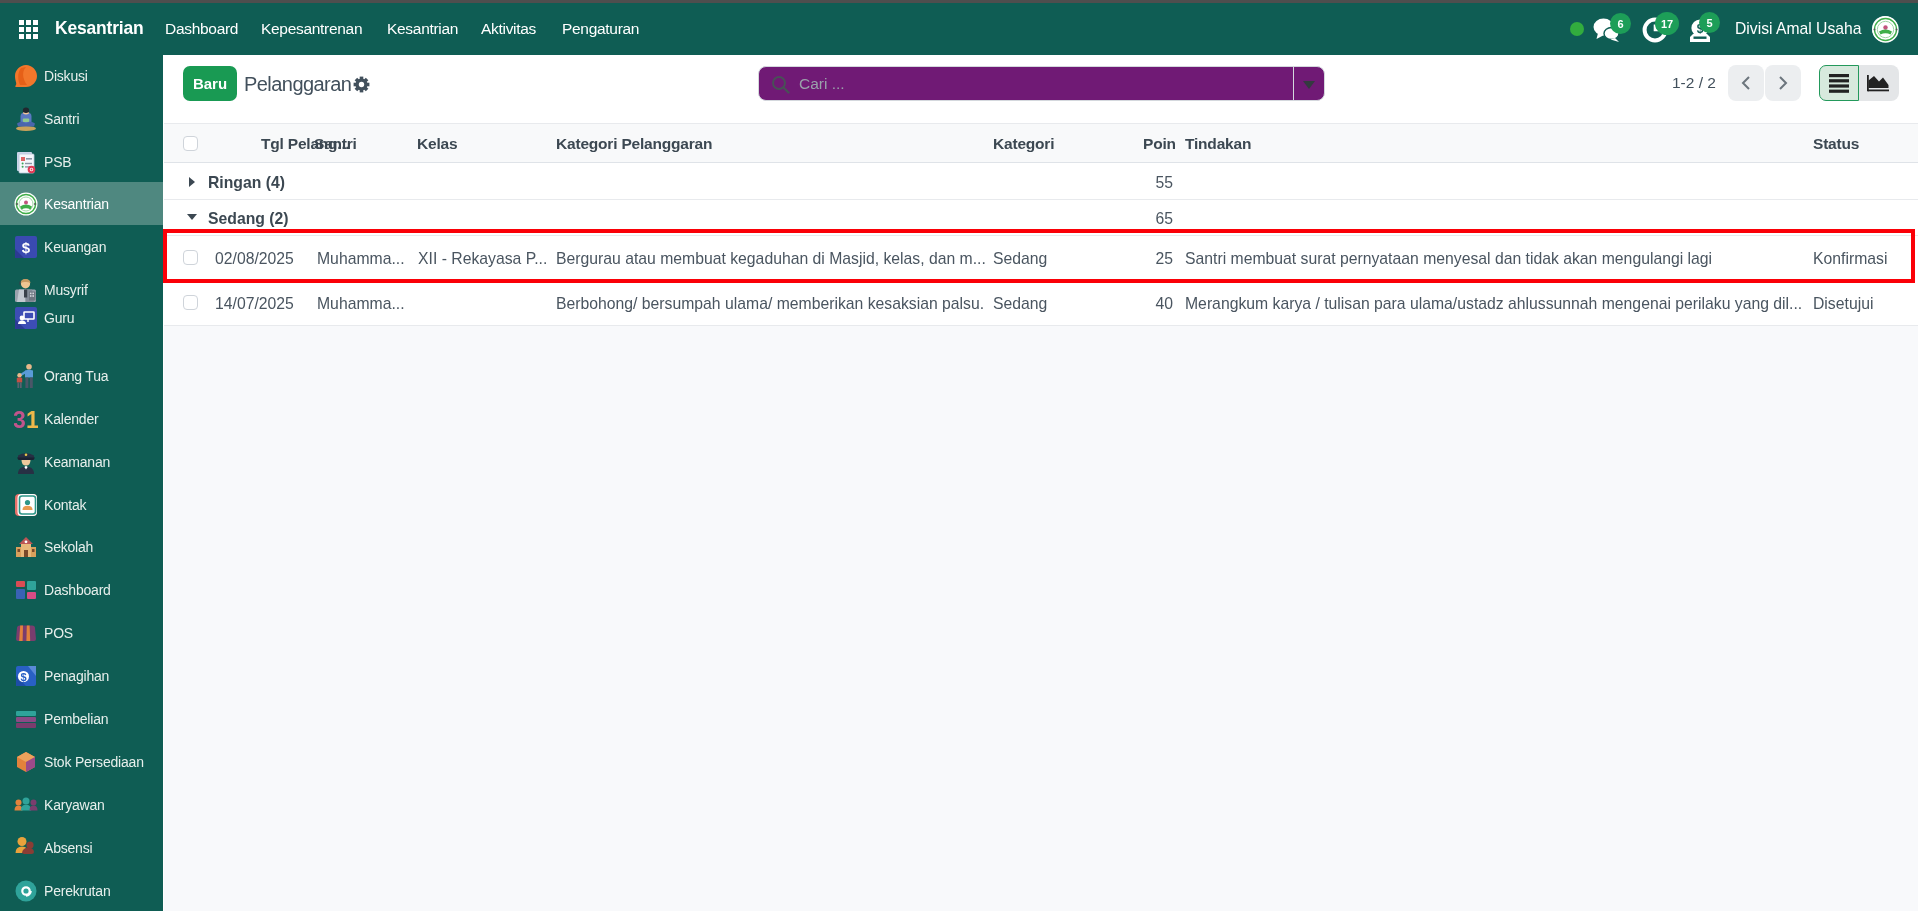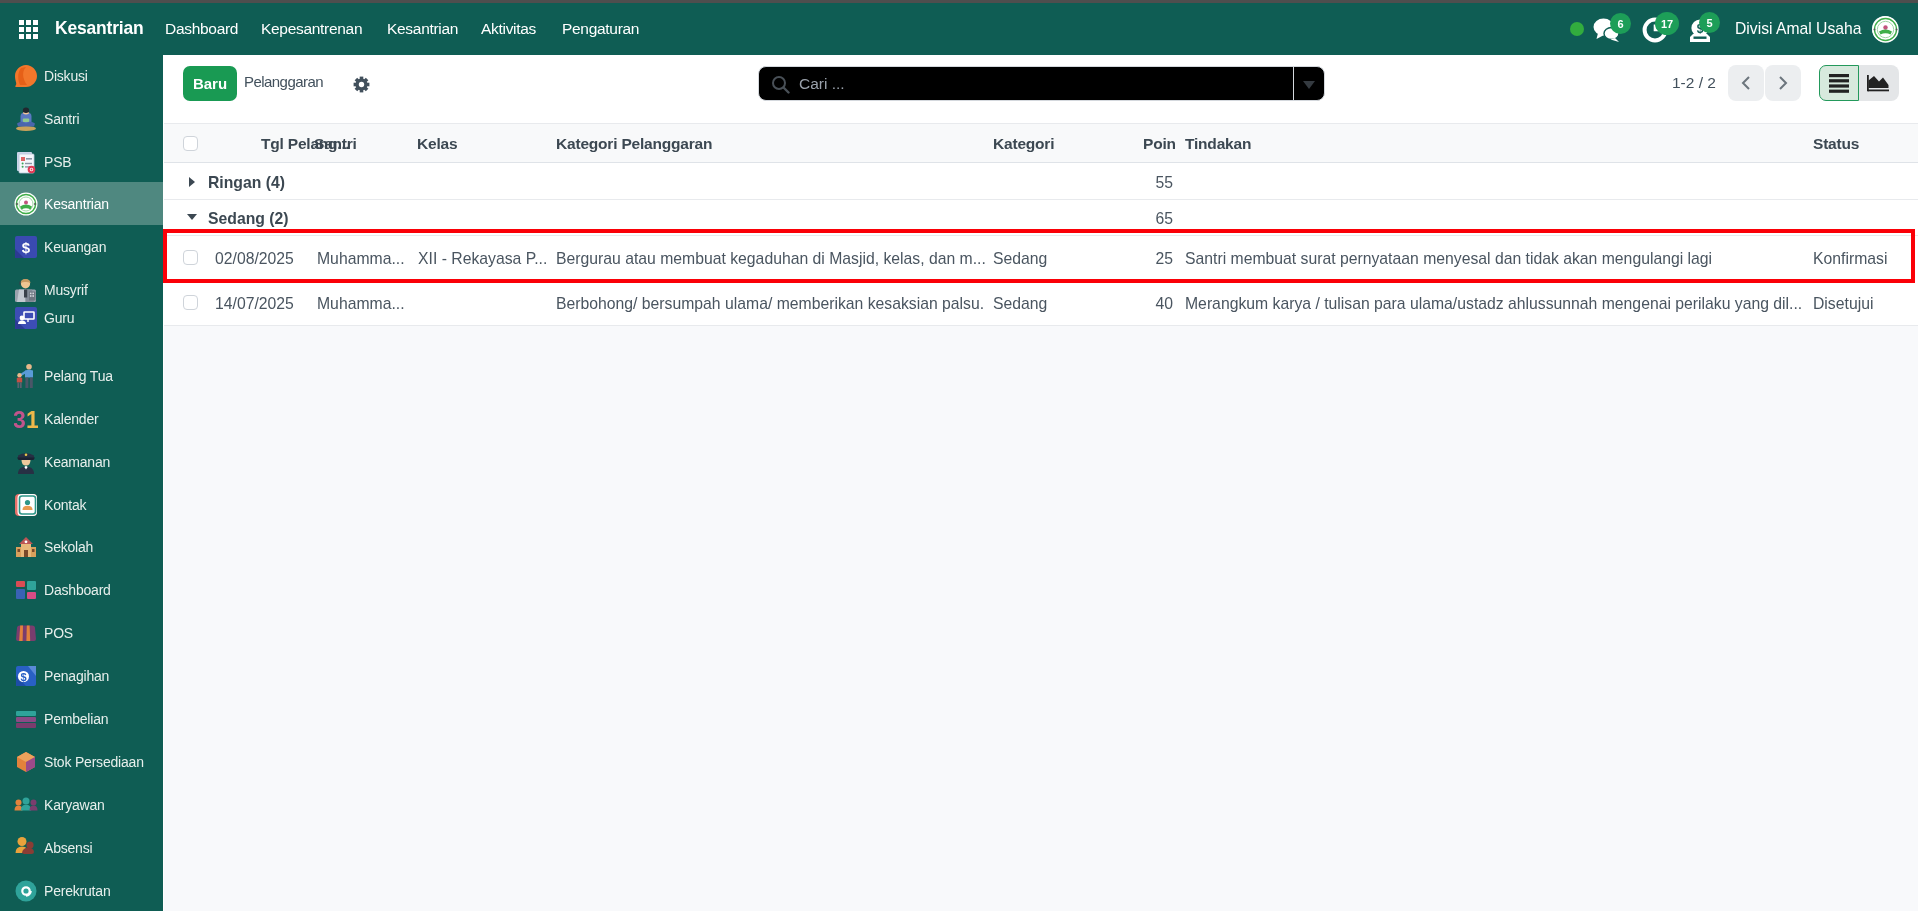--- a/index.html
+++ b/index.html
@@ -20,23 +20,23 @@
   #username { left:1735px; top:20px; color:#fff; font-size:15.7px; }
   #avatar { left:1872px; top:16px; width:26px; height:26px; border-radius:50%; background:#fff; }
   
   .sitem { position:absolute; left:0; width:163px; height:43px; display:flex; align-items:center; }
   .sitem .icon { position:absolute; left:14px; width:24px; height:24px; }
   .sitem .lbl { position:absolute; left:44px; color:#e7efec; font-size:14px; letter-spacing:-0.2px; white-space:nowrap; }
   .sitem.active { background:#4f8880; }
   
   #baru { left:183px; top:66px; width:54px; height:35px; background:#199a53; border-radius:7px;
      color:#fff; font-size:15px; font-weight:700; display:flex; align-items:center; justify-content:center; }
-  #title { left:244px; top:73px; font-size:15px; color:#42505c; letter-spacing:-0.55px; }
-  
-  #search { left:758px; top:66px; width:567px; height:35px; border:1px solid #d4d8dd; border-radius:8px; background:#000000; }
+  #title { left:244px; top:73px; font-size:20px; color:#42505c; letter-spacing:-0.55px; }
+  
+  #search { left:758px; top:66px; width:567px; height:35px; border:1px solid #d4d8dd; border-radius:8px; background:#701a75; }
   #search .divider { position:absolute; left:534px; top:0; width:1px; height:33px; background:#d4d8dd; }
   #cari { position:absolute; left:40px; top:8px; color:#9aa1ab; font-size:15.5px; }
   
   #pagertext { left:1672px; top:74px; font-size:15.5px; color:#42505c; }
   .pbtn { position:absolute; top:65px; width:36px; height:36px; background:#eceef0; border-radius:8px;
      display:flex; align-items:center; justify-content:center; }
   
   #thead { left:164px; top:123px; width:1754px; height:40px; background:#f8f9fa;
       border-top:1px solid #e8eaed; border-bottom:1px solid #dfe3e8; }
   .hcell { position:absolute; top:135px; font-size:15.5px; font-weight:700; color:#3c4852; letter-spacing:-0.2px; white-space:nowrap; }
@@ -191,21 +191,21 @@
       <circle cx="15" cy="2.8" r="2.8" fill="#e8b88a"></circle>
       <path d="M11 6.5 Q15 5 19 6.5 L19 13.5 L11 13.5 Z" fill="#5a9bd8"></path>
       <path d="M11.5 6.5 L5.5 10.5 L6.8 12.3 L11.5 9.5 Z" fill="#5a9bd8"></path>
       <rect x="11.4" y="13.5" width="3" height="10.5" fill="#4a5668"></rect>
       <rect x="15.8" y="13.5" width="3" height="10.5" fill="#4a5668"></rect>
       <circle cx="5.5" cy="11.2" r="2.2" fill="#e8b88a"></circle>
       <path d="M2.8 14 Q5.5 12.6 8.2 14 L8.2 18.5 L2.8 18.5 Z" fill="#c44f44"></path>
       <rect x="3.4" y="18.5" width="1.8" height="5.5" fill="#5a6270"></rect>
       <rect x="5.9" y="18.5" width="1.8" height="5.5" fill="#5a6270"></rect>
     </svg>
-  <span class="lbl">Pelang Tua</span>
+  <span class="lbl">Orang Tua</span>
 </div>
 <div class="sitem" style="top:397px;">
   <svg class="icon" viewBox="0 0 24 24">
       <text x="-1" y="21" font-size="23" font-weight="bold" fill="#c2548c">3</text>
       <text x="12" y="21" font-size="23" font-weight="bold" fill="#edb84a">1</text>
     </svg>
   <span class="lbl">Kalender</span>
 </div>
 <div class="sitem" style="top:440px;">
   <svg class="icon" viewBox="0 0 24 24">

